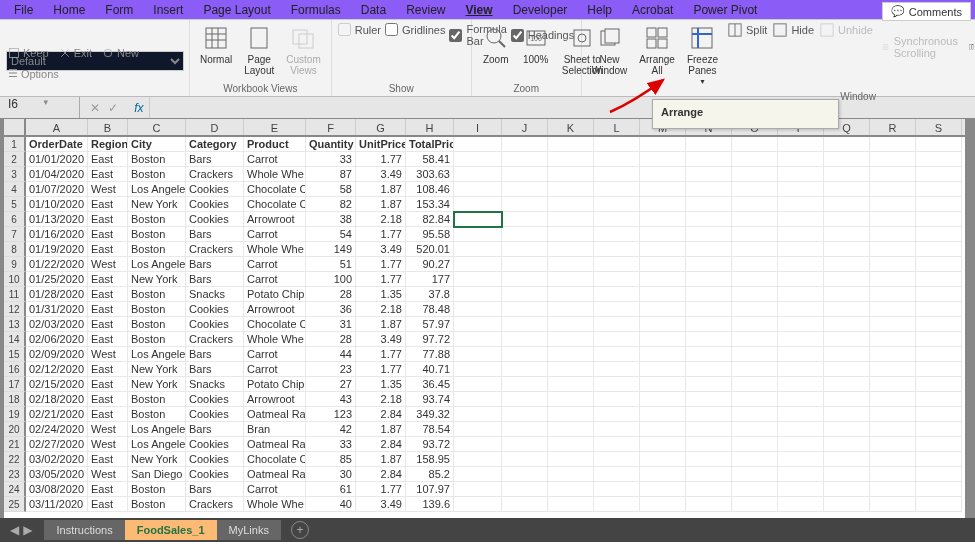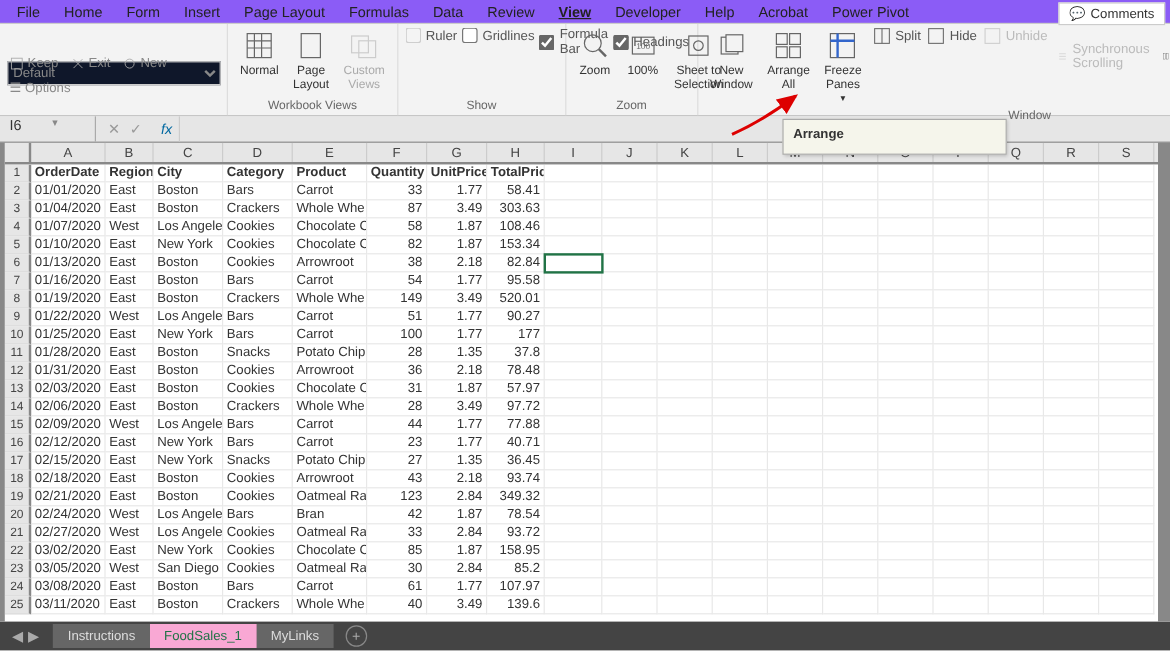--- a/index.html
+++ b/index.html
@@ -45,21 +45,21 @@
 .grow { display: flex; height: 15px; }
 .rnum { width: 22px; text-align: center; font-size: 10px; background: #e6e6e6; border-right: 2px solid #888; border-bottom: 1px solid #ddd; color: #444; line-height: 15px; }
 .cell { border-right: 1px solid #e8e8e8; border-bottom: 1px solid #e8e8e8; font-size: 11px; padding: 0 3px; overflow: hidden; white-space: nowrap; line-height: 15px; }
 .hdr .cell { font-weight: bold; }
 .r { text-align: right; }
 .sel-cell { outline: 2px solid #217346; outline-offset: -1px; position: relative; }
 
 .sheet-tabs { height: 24px; background: #444; display: flex; align-items: center; padding-left: 10px; }
 .nav-arrows { color: #aaa; display: flex; gap: 4px; padding-right: 12px; }
 .stab { padding: 4px 12px; font-size: 11px; background: #666; color: #ddd; cursor: pointer; }
-.stab.active { background: #f9a8d4; color: #217346; font-weight: normal; }
+.stab.active { background: #fdba74; color: #217346; font-weight: bold; }
 .add-sheet { width: 18px; height: 18px; border: 1px solid #888; border-radius: 50%; display: flex; align-items: center; justify-content: center; color: #aaa; margin-left: 10px; }
 
 .tooltip { position: absolute; left: 652px; top: 99px; width: 187px; background: #f5f5eb; border: 1px solid #aaa; padding: 6px 8px; font-size: 11px; box-shadow: 1px 1px 3px rgba(0,0,0,0.2); z-index: 100; }
 .tooltip .tt-title { font-weight: bold; margin-bottom: 4px; }
 
 .arrow { position: absolute; left: 605px; top: 76px; z-index: 99; pointer-events: none; }
 
 .comments-btn { position: absolute; right: 4px; top: 2px; background: #fff; border: 1px solid #ccc; padding: 2px 8px; font-size: 11px; display: flex; align-items: center; gap: 4px; }
 
 .cw-A{width:62px} .cw-B{width:40px} .cw-C{width:58px} .cw-D{width:58px} .cw-E{width:62px} .cw-F{width:50px} .cw-G{width:50px} .cw-H{width:48px} .cw-I{width:48px}

